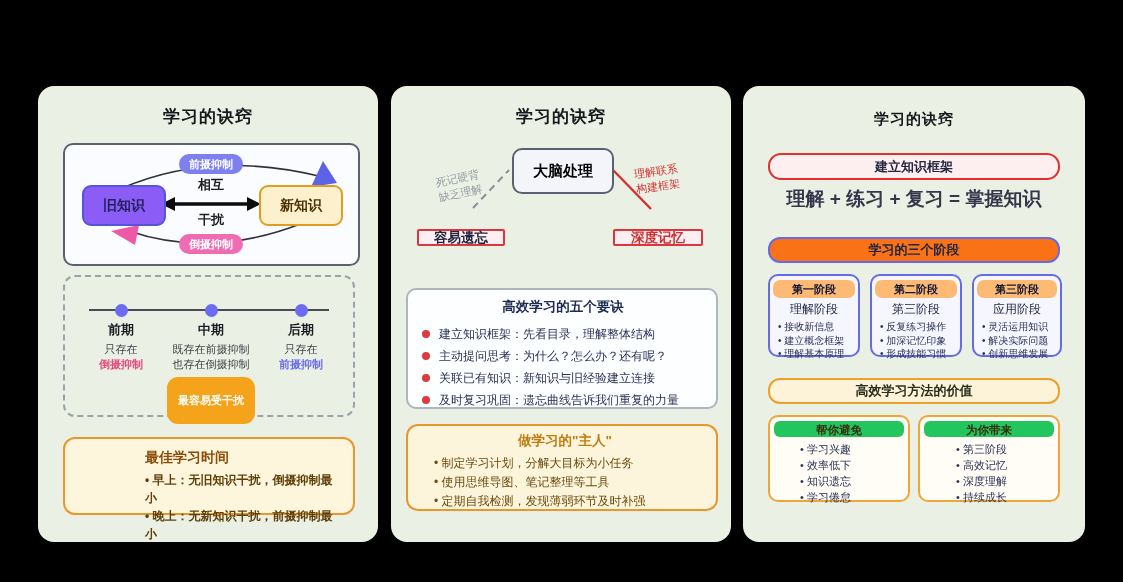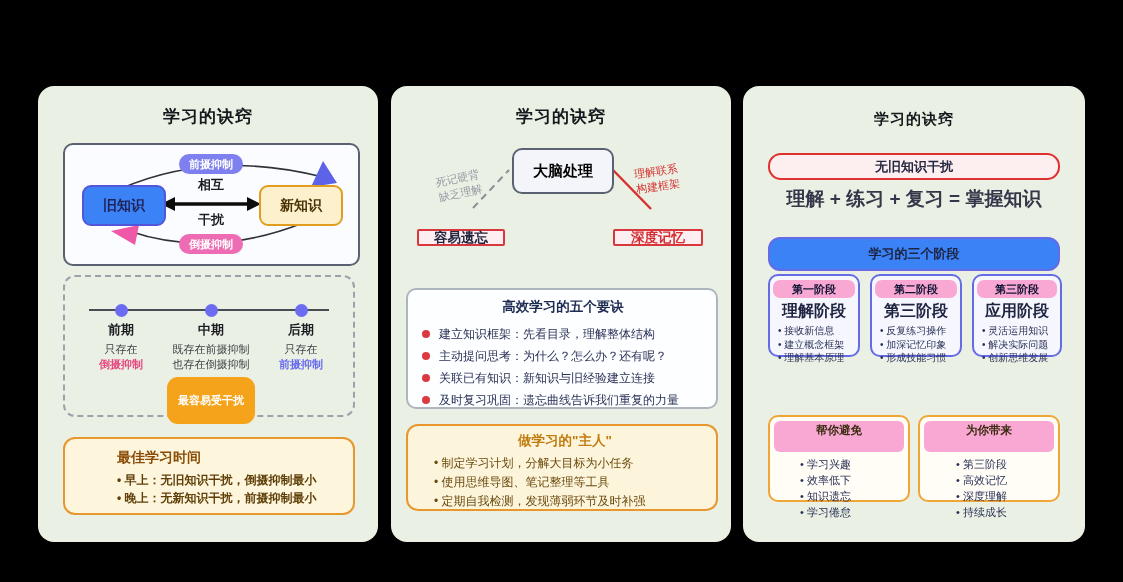--- a/index.html
+++ b/index.html
@@ -6,40 +6,40 @@
   body{font-family:"Liberation Sans","DejaVu Sans",sans-serif;}
   #stage{position:relative;width:1123px;height:582px;background:#000;overflow:hidden;}
   .panel{position:absolute;top:86px;width:340px;height:456px;background:#eaf0e3;border-radius:16px;}
   .p-title{position:absolute;top:19px;left:0;width:100%;text-align:center;font-size:17px;font-weight:bold;color:#15181c;letter-spacing:1px;}
 
   
   #panel1{left:38px;}
   .diagram-box{position:absolute;left:25px;top:57px;width:293px;height:119px;background:#fbfcff;border:2px solid #5a6272;border-radius:10px;}
   .diagram-box svg{position:absolute;left:0;top:0;}
   .node{position:absolute;top:40px;width:80px;height:37px;border-radius:9px;display:flex;align-items:center;justify-content:center;font-weight:bold;font-size:14px;}
-  .node-old{left:17px;background:#3b82f6;border:2px solid #5356d8;color:#1f2257;}
+  .node-old{left:17px;background:#8b5cf6;border:2px solid #5356d8;color:#1f2257;}
   .node-new{left:194px;background:#fdf1cd;border:2px solid #e19d20;color:#4a3205;}
   .arc-pill{position:absolute;left:114px;width:64px;height:20px;border-radius:10px;color:#fff;font-size:11px;font-weight:bold;display:flex;align-items:center;justify-content:center;}
   .pill-top{top:9px;background:#7d80ee;}
   .pill-bottom{top:89px;background:#ee6cb4;}
   .mid-lbl{position:absolute;left:116px;width:60px;text-align:center;font-size:13px;font-weight:bold;color:#1b1d22;}
   .lbl-mutual{top:31px;}
   .lbl-interfere{top:66px;}
 
   .timeline-box{position:absolute;left:25px;top:189px;width:292px;height:142px;border:2px dashed #9aa2ab;border-radius:12px;box-sizing:border-box;}
   .tl-line{position:absolute;left:24px;top:32px;width:240px;height:2px;background:#474c53;}
   .tl-dot{position:absolute;top:27px;width:13px;height:13px;border-radius:50%;background:#6b6cf2;}
   .tl-col{position:absolute;top:44px;width:110px;text-align:center;}
   .tl-name{font-size:13px;font-weight:bold;color:#1b1d22;margin-bottom:3px;}
   .tl-sub{font-size:11px;color:#3d4148;line-height:15px;}
   .tl-pink{font-size:11px;font-weight:bold;color:#e64980;line-height:15px;}
   .tl-purple{font-size:11px;font-weight:bold;color:#6a6cf0;line-height:15px;}
   .tl-pill{display:inline-block;margin-top:5px;padding:16px 11px;border-radius:11px;background:#f5a31a;color:#fff;font-size:11px;font-weight:bold;}
 
-  .besttime-box{position:absolute;left:25px;top:351px;width:292px;height:78px;background:#fdf5dc;border:2px solid #e8962e;border-radius:12px;box-sizing:border-box;padding:10px 10px 0 52px;}
+  .besttime-box{position:absolute;left:25px;top:351px;width:292px;height:78px;background:#fdf5dc;border:2px solid #e8962e;border-radius:12px;box-sizing:border-box;padding:10px 10px 0 80px;}
   .bt-title{font-size:14px;font-weight:bold;color:#8a4c06;margin-bottom:4px;}
   ul.plainlist{list-style:none;margin:0;padding:0;}
   .bt-item{font-size:12px;font-weight:bold;color:#5f3f08;line-height:18px;}
   .bt-item::before{content:"• ";}
 
   
   #panel2{left:391px;}
   .flow-svg{position:absolute;left:0;top:0;pointer-events:none;}
   .brain-box{position:absolute;left:121px;top:62px;width:98px;height:42px;background:#f4f5fb;border:2px solid #5a6272;border-radius:10px;display:flex;align-items:center;justify-content:center;font-size:15px;font-weight:bold;color:#000000;}
   .edge-lbl{position:absolute;width:64px;text-align:center;font-size:11px;line-height:15px;}
@@ -58,29 +58,29 @@
   .master-title{text-align:center;font-size:13.5px;font-weight:bold;color:#c17c10;margin-bottom:4px;}
   .master-item{font-size:12px;color:#6b4a0e;line-height:19px;margin-left:12px;}
   .master-item::before{content:"• ";}
 
   
   #panel3{left:743px;width:342px;}
   #panel3 .p-title{top:24px;font-size:15px;}
   .bar{position:absolute;left:25px;width:292px;display:flex;align-items:center;justify-content:center;font-weight:bold;font-size:13px;border-radius:12px;box-sizing:border-box;}
   .what-bar{top:67px;height:27px;background:#fdeef0;border:2px solid #e03131;color:#23263f;border-radius:13px;}
   .formula{position:absolute;left:0;top:100px;width:100%;text-align:center;font-size:19px;font-weight:bold;color:#35364a;}
-  .stages-bar{top:151px;height:34px;background:#3b82f6;border:2px solid #656ae5;color:#1d2340;}
+  .stages-bar{top:151px;height:26px;background:#f97316;border:2px solid #656ae5;color:#1d2340;}
   .stage-card{position:absolute;top:188px;width:92px;height:83px;background:#f6f7fe;border:2px solid #656ae5;border-radius:10px;box-sizing:border-box;padding:4px 3px 0 3px;}
-  .stage-badge{background:#f9a8d4;border-radius:7px;height:18px;line-height:18px;text-align:center;font-size:11px;font-weight:bold;color:#101433;}
-  .stage-name{text-align:center;font-size:16px;font-weight:bold;color:#1d2340;margin:3px 0 2px 0;}
+  .stage-badge{background:#fdba74;border-radius:7px;height:18px;line-height:18px;text-align:center;font-size:11px;font-weight:bold;color:#101433;}
+  .stage-name{text-align:center;font-size:12px;font-weight:normal;color:#1d2340;margin:3px 0 2px 0;}
   .stage-item{font-size:10px;color:#2a3156;line-height:13.5px;padding-left:5px;}
   .stage-item::before{content:"• ";}
   .value-bar{top:292px;height:26px;background:#fdf3d8;border:2px solid #eda12d;color:#2b2f1e;}
   .value-card{position:absolute;top:329px;width:142px;height:87px;background:#fffdf6;border:2px solid #f0a637;border-radius:10px;box-sizing:border-box;padding:4px 4px 0 4px;}
-  .value-badge{background:#f9a8d4;border-radius:6px;height:31px;line-height:19px;text-align:center;font-size:11.5px;font-weight:bold;color:#3a2c10;}
+  .value-badge{background:#22c55e;border-radius:6px;height:16px;line-height:19px;text-align:center;font-size:11.5px;font-weight:bold;color:#3a2c10;}
   .value-items{margin-top:4px;padding-left:26px;}
   .value-item{font-size:11px;color:#2a3156;line-height:16px;}
   .value-item::before{content:"• ";}
 </style>
 </head>
 <body>
 
 <div id="stage">
 
   <div class="panel" id="panel1">
@@ -185,21 +185,21 @@
         <li class="master-item">制定学习计划，分解大目标为小任务</li>
         <li class="master-item">使用思维导图、笔记整理等工具</li>
         <li class="master-item">定期自我检测，发现薄弱环节及时补强</li>
       </ul>
     </div>
   </div>
 
   <div class="panel" id="panel3">
     <div class="p-title">学习的诀窍</div>
 
-    <div class="bar what-bar">无旧知识干扰</div>
+    <div class="bar what-bar">建立知识框架</div>
     <div class="formula">理解 + 练习 + 复习 = 掌握知识</div>
 
     <div class="bar stages-bar">学习的三个阶段</div>
 
     <div class="stage-card" style="left:25px;">
       <div class="stage-badge">第一阶段</div>
       <div class="stage-name">理解阶段</div>
       <div class="stage-item">接收新信息</div>
       <div class="stage-item">建立概念框架</div>
       <div class="stage-item">理解基本原理</div>
@@ -212,20 +212,21 @@
       <div class="stage-item">形成技能习惯</div>
     </div>
     <div class="stage-card" style="left:229px;width:90px;">
       <div class="stage-badge">第三阶段</div>
       <div class="stage-name">应用阶段</div>
       <div class="stage-item">灵活运用知识</div>
       <div class="stage-item">解决实际问题</div>
       <div class="stage-item">创新思维发展</div>
     </div>
 
+    <div class="bar value-bar">高效学习方法的价值</div>
 
     <div class="value-card" style="left:25px;">
       <div class="value-badge">帮你避免</div>
       <div class="value-items">
         <div class="value-item">学习兴趣</div>
         <div class="value-item">效率低下</div>
         <div class="value-item">知识遗忘</div>
         <div class="value-item">学习倦怠</div>
       </div>
     </div>

